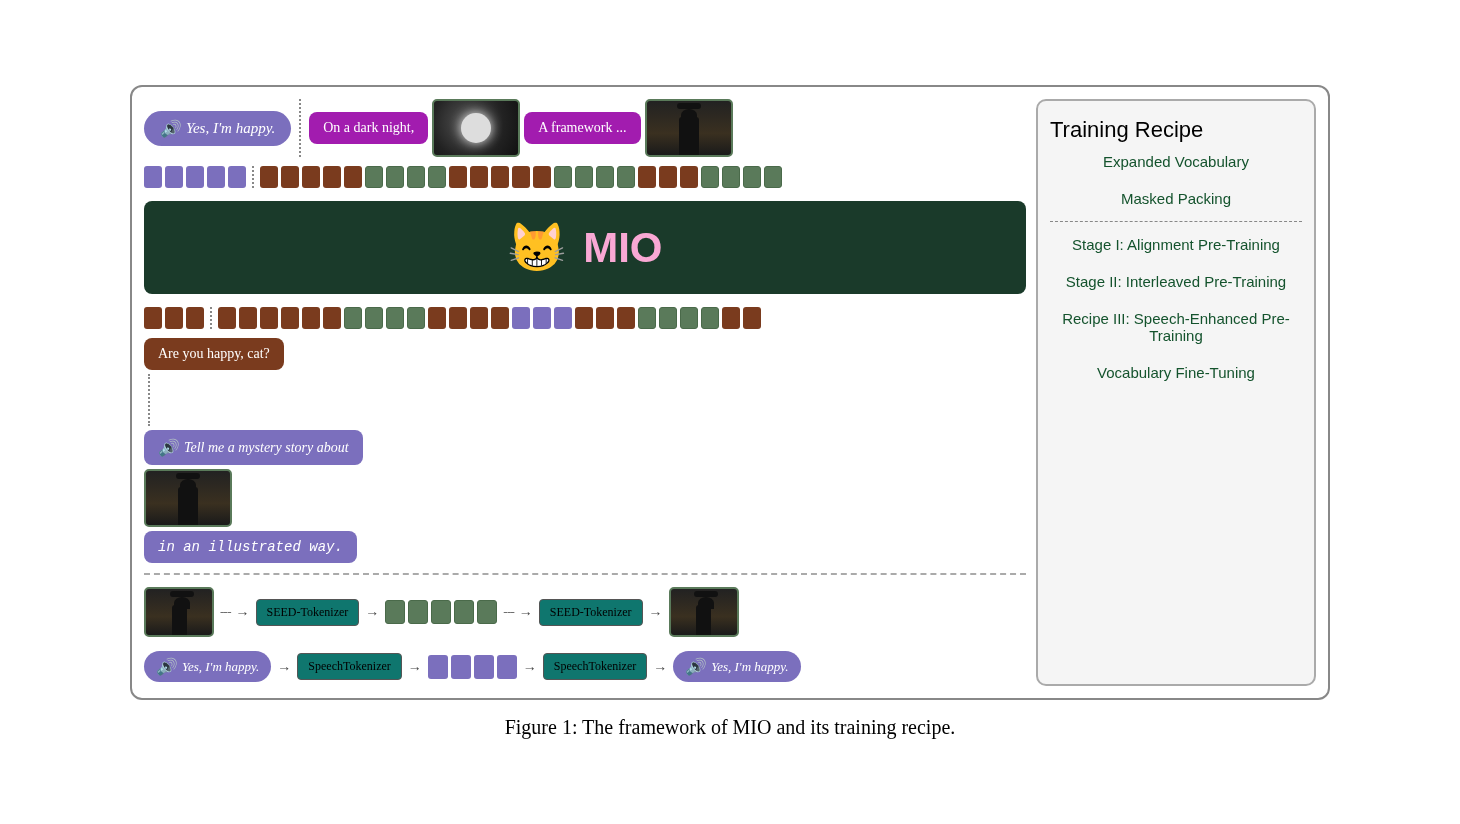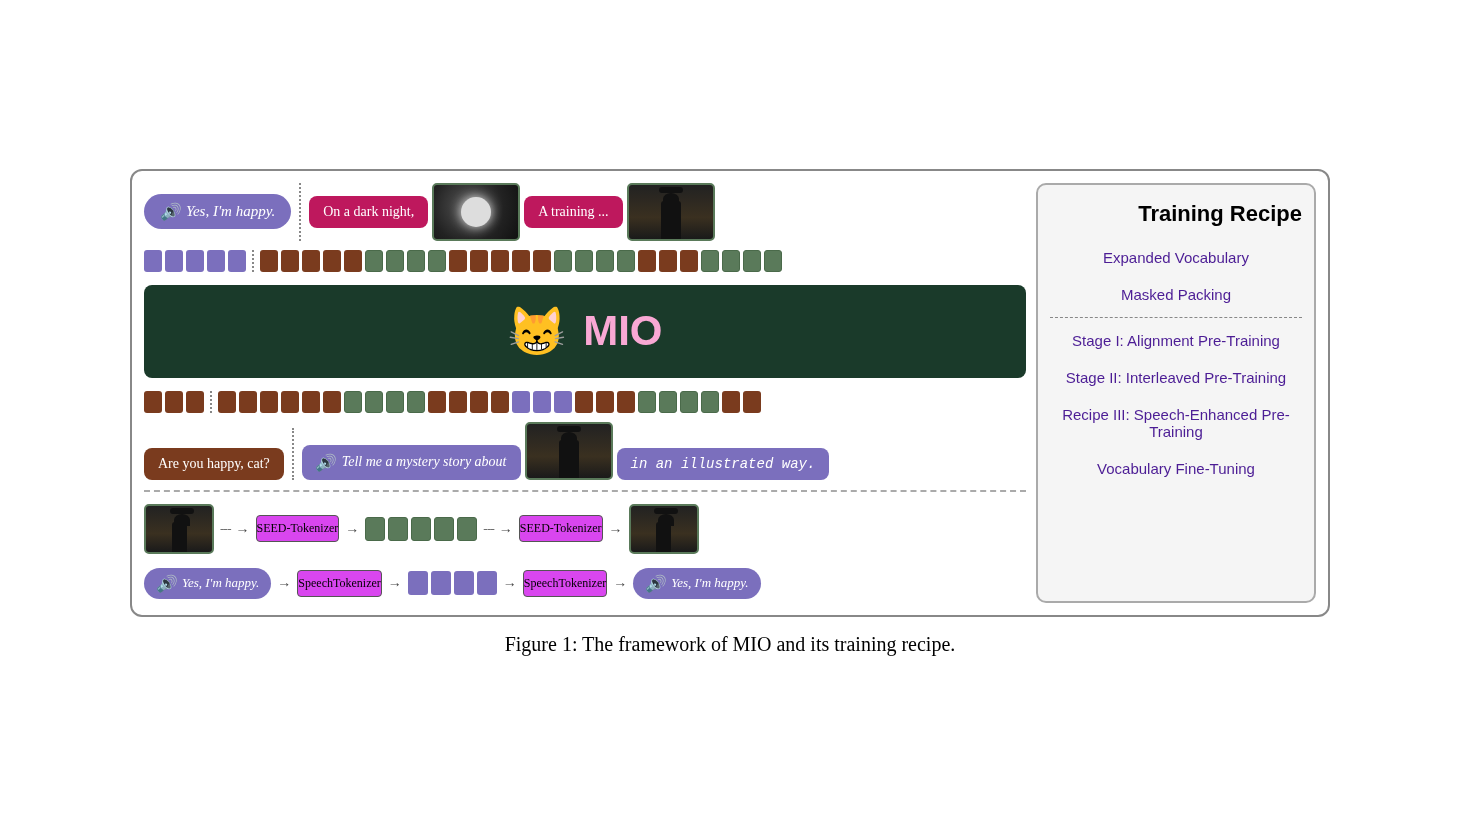--- a/index.html
+++ b/index.html
@@ -50,21 +50,22 @@
       background: #f5f5f5;
       display: flex;
       flex-direction: column;
       padding: 16px 12px;
       gap: 0;
     }
 
     
     .row {
       display: flex;
-      align-items: flex-end;
+      flex-direction: column;
+      align-items: flex-start;
       gap: 4px;
     }
 
     
     .token-row {
       display: flex;
       flex-direction: row;
       gap: 3px;
       align-items: center;
       padding: 3px 0;
@@ -95,21 +96,21 @@
       align-items: center;
       gap: 6px;
       white-space: nowrap;
     }
     .audio-icon {
       font-size: 16px;
     }
 
     
     .text-box {
-      background: #be185d;
+      background: #a21caf;
       border-radius: 8px;
       padding: 8px 14px;
       color: white;
       font-size: 14px;
       display: flex;
       align-items: center;
     }
     .img-box {
       width: 90px;
       height: 60px;
@@ -157,23 +158,23 @@
     .tokenizer-row {
       display: flex;
       flex-direction: row;
       align-items: center;
       gap: 6px;
       padding: 4px 0;
     }
     .tokenizer-box {
       border: 1.5px solid #555;
       border-radius: 4px;
-      padding: 5px 0;
+      padding: 5px 10px;
       font-size: 12px;
-      background: #d946ef;
+      background: #0f766e;
       white-space: nowrap;
     }
     .arrow {
       font-size: 14px;
       color: #444;
     }
     .dashed-arrow {
       font-size: 13px;
       color: #666;
       letter-spacing: -2px;
@@ -187,31 +188,30 @@
     }
     .mini-block {
       width: 20px;
       height: 24px;
       border-radius: 3px;
     }
 
     
     .recipe-title {
       font-size: 22px;
-      font-weight: bold;
-      text-align: right;
+      font-weight: normal;
+      text-align: left;
       font-family: sans-serif;
-      margin-bottom: 12px;
     }
     .recipe-item {
       text-align: center;
       font-size: 15px;
       padding: 10px 4px;
       font-family: sans-serif;
-      color: #4c1d95;
+      color: #14532d;
     }
     .recipe-divider {
       border: none;
       border-top: 1.5px dashed #888;
       margin: 4px 0;
     }
 
     
     .figure-caption {
       margin-top: 16px;
@@ -332,21 +332,21 @@
           </div>
           <div class="vertical-dotted"></div>
           <div class="text-box">
             <span>On a dark night,</span>
           </div>
 
           <div class="img-box moon-img">
             <div class="moon-circle"></div>
           </div>
           <div class="text-box">
-            <span>A training ...</span>
+            <span>A framework ...</span>
           </div>
 
           <div class="img-box detective-img">
             <div class="detective-silhouette"></div>
           </div>
         </div>
 
         <div class="token-row">
 
           <div class="token-block purple-token"></div>

